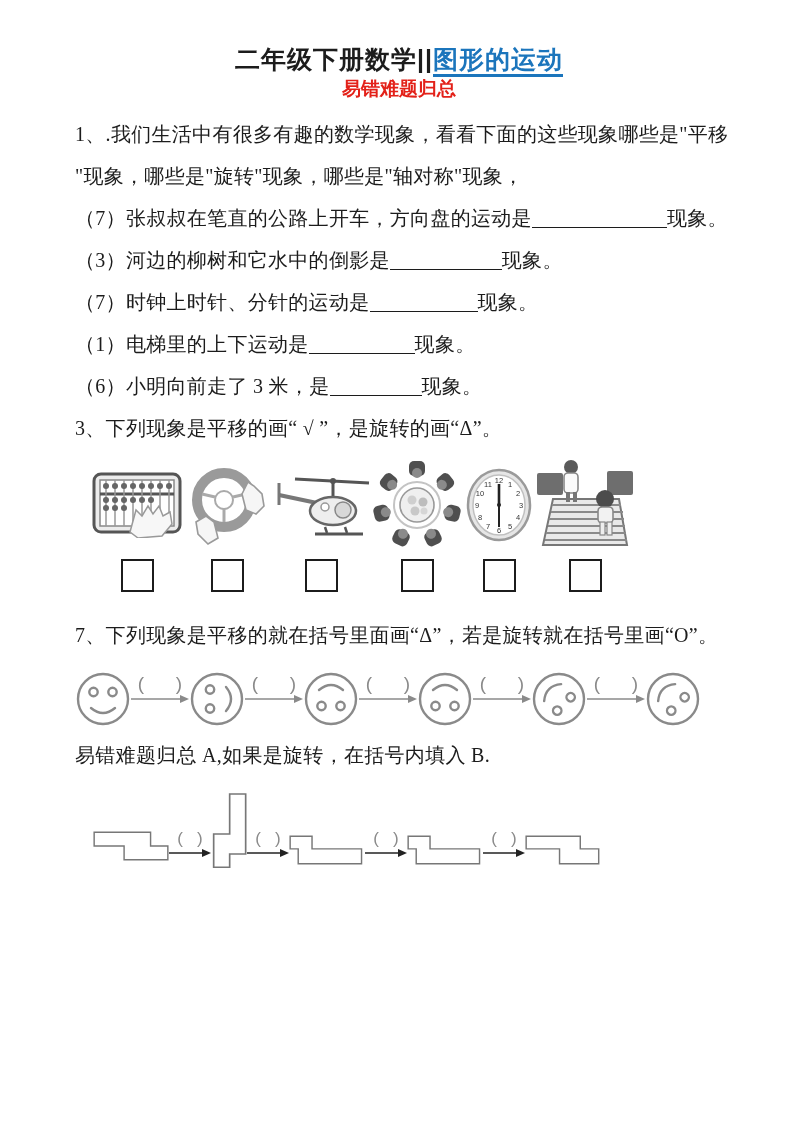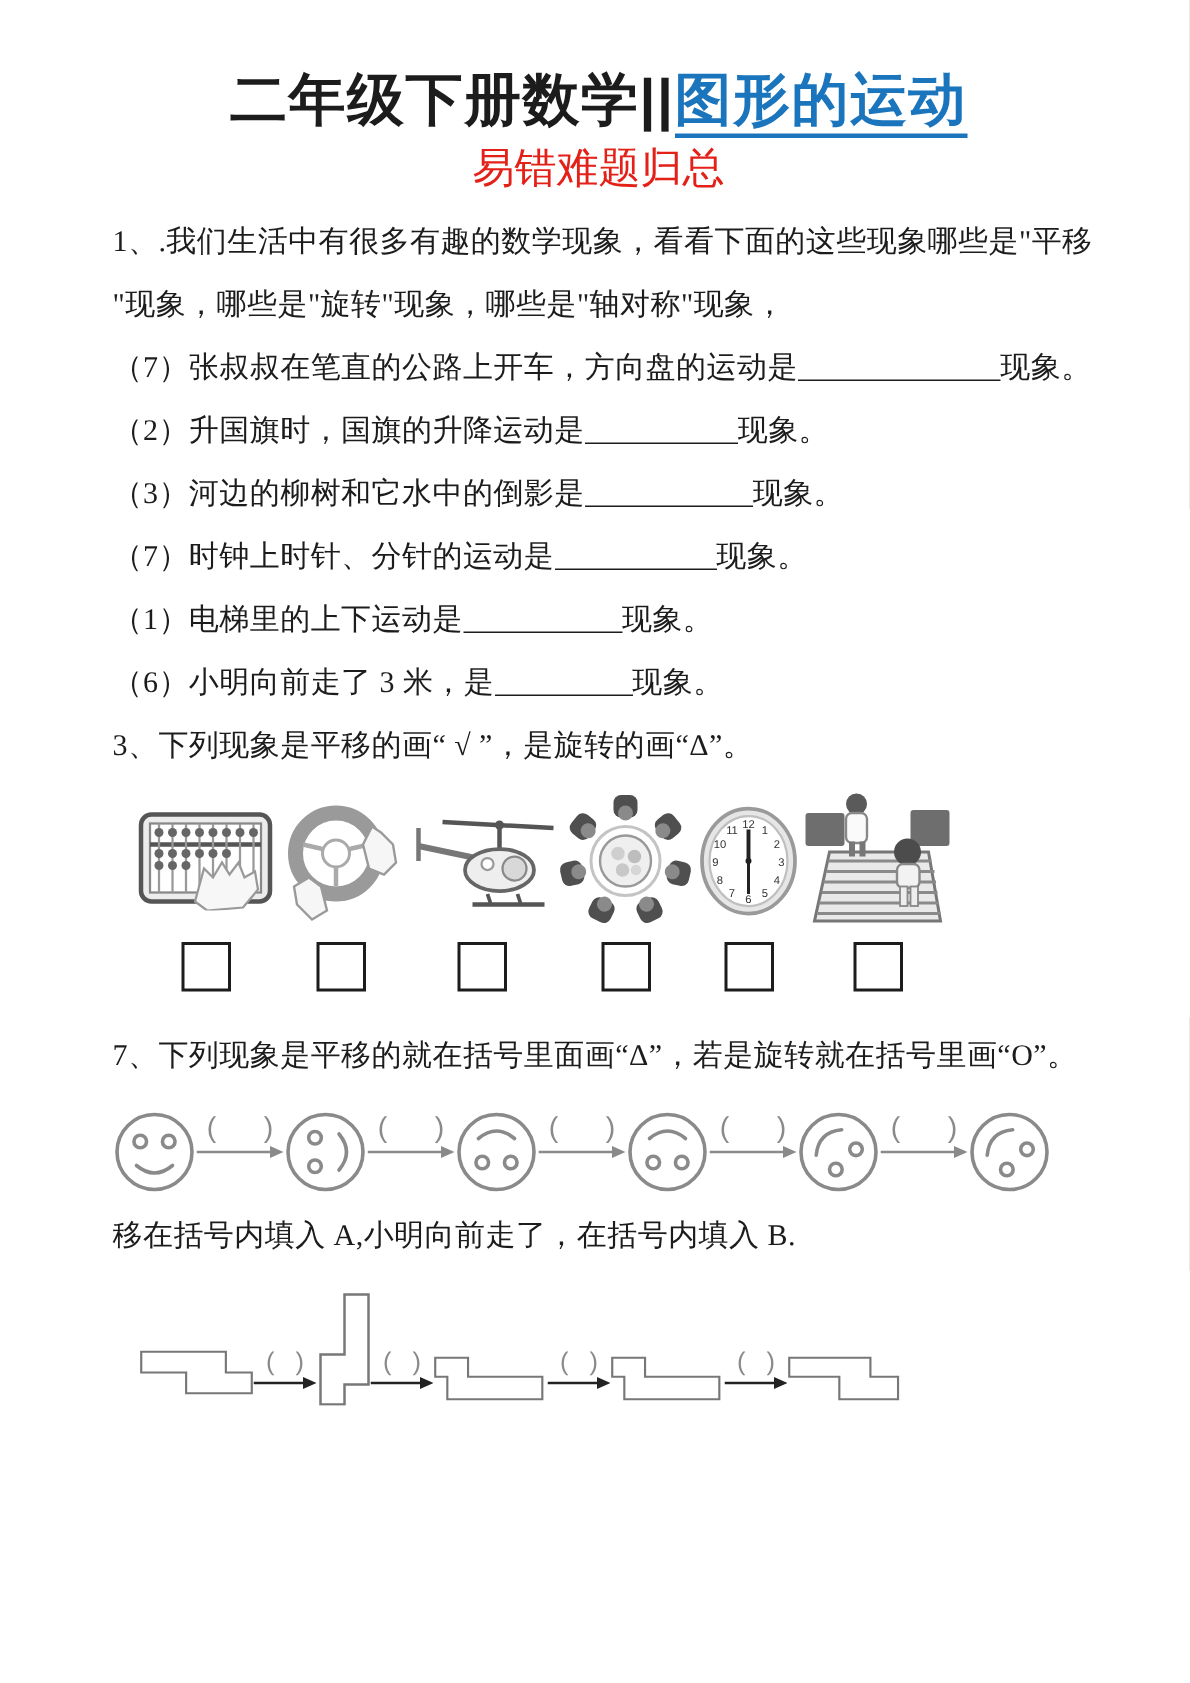--- a/index.html
+++ b/index.html
@@ -4,24 +4,24 @@
 <style>
   * { margin:0; padding:0; box-sizing:border-box; }
   html,body { background:#d9d9d9; }
   .page {
     width:793px; height:1122px; background:#ffffff; margin:0 auto;
     padding:44px 70px 0 75px; overflow:hidden; position:relative;
     font-family:"Liberation Serif","DejaVu Serif",serif; color:#1c1c1c;
   }
   
   .title { text-align:center; font-family:"Liberation Sans","DejaVu Sans",sans-serif;
-           font-weight:bold; font-size:38px; letter-spacing:1px; line-height:1.25; }
+           font-weight:bold; font-size:25px; letter-spacing:1px; line-height:1.25; }
   .title .blue { border-bottom:3px solid; padding-bottom:1px; }
   .subtitle { text-align:center; font-family:"Liberation Sans","DejaVu Sans",sans-serif;
-              font-weight:normal; font-size:28px; line-height:1.2; margin-top:3px; }
+              font-weight:bold; font-size:19px; line-height:1.2; margin-top:3px; }
   
   .tline { font-size:20px; line-height:42px; white-space:nowrap; letter-spacing:.3px; }
   .blank { display:inline-block; border-bottom:1.6px solid #1c1c1c; height:20px;
            vertical-align:baseline; transform:translateY(3px); }
   .gap   { display:inline-block; width:52px; }
   
   .picrow { display:flex; align-items:center; margin-top:8px; margin-left:16px; height:96px; }
   .piccell { display:flex; justify-content:center; align-items:center; }
   .boxrow { display:flex; margin-top:6px; margin-left:16px; }
   .boxcell { display:flex; justify-content:center; }
@@ -54,23 +54,20 @@
   <div class="title">
     <span>二年级下册数学||</span><span class="blue" id="title-blue" style="color: rgb(27, 117, 188);">图形的运动</span>
   </div>
   <div class="subtitle" id="subtitle" style="color: rgb(227, 33, 25);">易错难题归总</div>
 
   <div class="tline" style="margin-top:12px">1、.我们生活中有很多有趣的数学现象，看看下面的这些现象哪些是"平移</div>
   <div class="tline">"现象，哪些是"旋转"现象，哪些是"轴对称"现象，</div>
 
   <div class="tline">
     <span>（7）张叔叔在笔直的公路上开车，方向盘的运动是</span><span class="blank" style="width:135px"></span><span>现象。</span>
-  </div>
-  <div class="tline">
-    <span>（2）升国旗时，国旗的升降运动是</span><span class="blank" style="width:102px"></span><span>现象。</span>
   </div>
   <div class="tline">
     <span>（3）河边的柳树和它水中的倒影是</span><span class="blank" style="width:112px"></span><span>现象。</span>
   </div>
   <div class="tline">
     <span>（7）时钟上时针、分针的运动是</span><span class="blank" style="width:108px"></span><span>现象。</span>
   </div>
   <div class="tline">
     <span>（1）电梯里的上下运动是</span><span class="blank" style="width:106px"></span><span>现象。</span>
   </div>
@@ -329,21 +326,21 @@
         </svg>
     </span>
     <svg class="face" width="56" height="56" viewBox="0 0 56 56" style="transform: rotate(135deg);">
       <circle cx="28" cy="28" r="25"></circle>
         <circle class="eye" cx="18.5" cy="21" r="4.2"></circle>
         <circle class="eye" cx="37.5" cy="21" r="4.2"></circle>
         <path d="M16,37 Q28,47 40,37"></path>
       </svg>
   </div>
 
-  <div class="tline">移在括号内填入 A,小明向前走了，在括号内填入 B.</div>
+  <div class="tline">易错难题归总 A,如果是旋转，在括号内填入 B.</div>
 
   <div class="shaperow">
     <svg class="shape" width="76" height="32" viewBox="0 0 132 52" style="margin-bottom:6px">
       <polygon points="2,2 100,2 100,26 130,26 130,50 54,50 54,26 2,26"></polygon>
       </svg>
     <span class="gapcol5">
       <span class="paren5">(   )</span>
       <svg class="arr5" width="42" height="10" viewBox="0 0 42 10">
           <line x1="0" y1="5" x2="33" y2="5"></line>
           <polygon points="33,1 42,5 33,9"></polygon>

